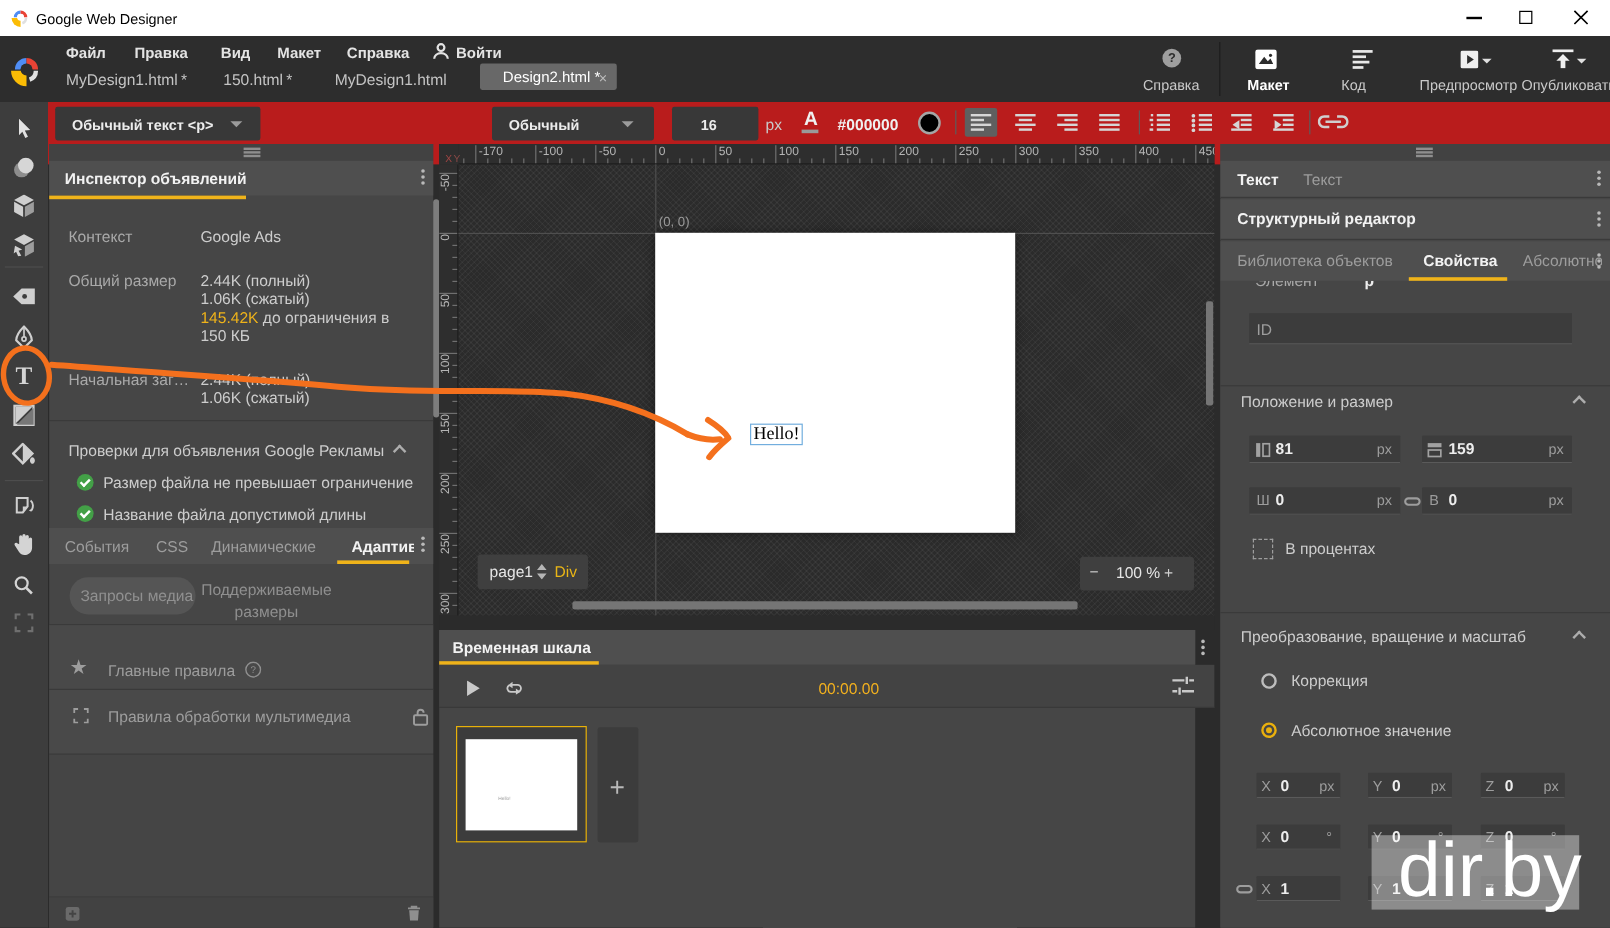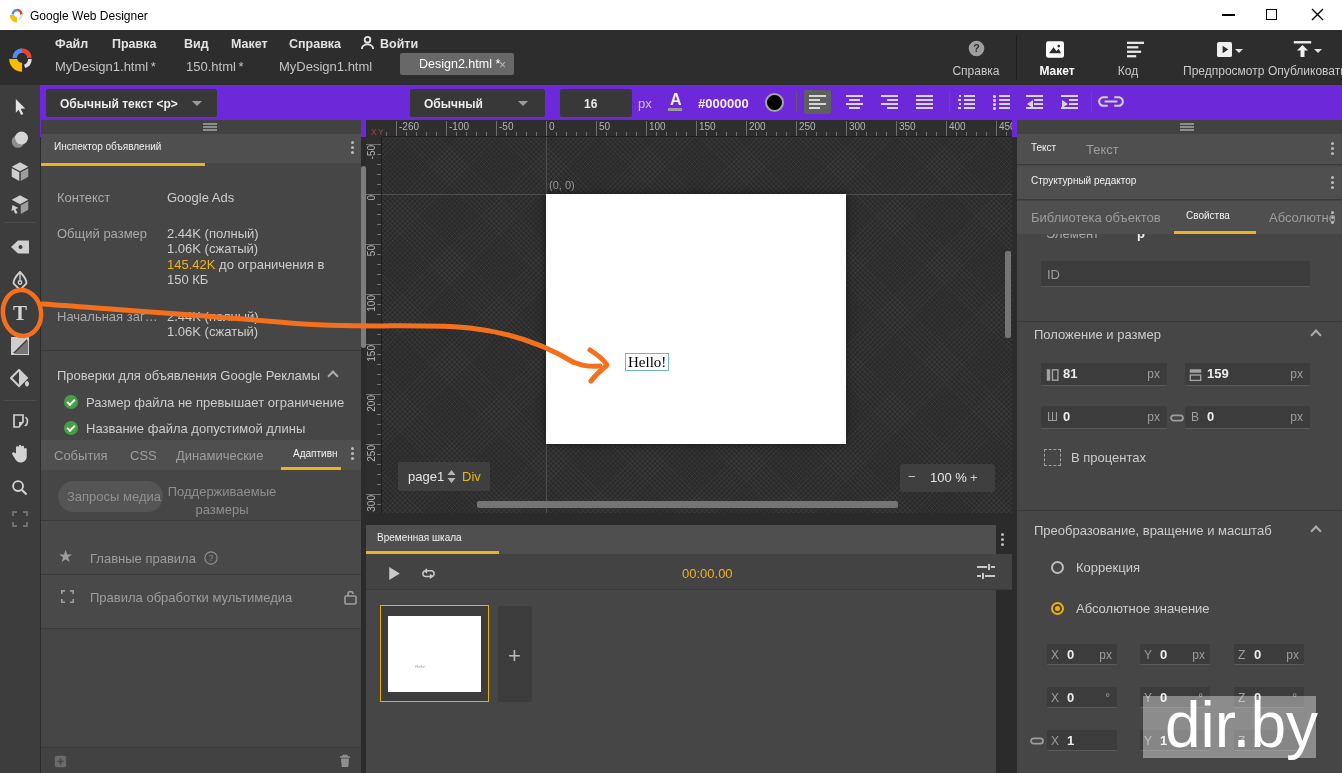--- a/index.html
+++ b/index.html
@@ -9,40 +9,40 @@
 
 #titlebar{left:0;top:0;width:1342px;height:30px;background:#fff}
 #title-text{left:30px;top:9px;font-size:12px;color:#000}
 
 #header{left:0;top:30px;width:1342px;height:55px;background:#2d2d2d}
 .menu{top:7px;font-size:12.5px;font-weight:bold;color:#e3e3e3}
 .tab{top:29px;font-size:13px;color:#c4c4c4}
 #activetab{left:400px;top:23px;width:114px;height:22px;background:#686868;border-radius:2px;color:#fff;font-size:13px}
 .hicon-lab{top:34px;font-size:12px;color:#c9c9c9;text-align:center}
 
-#toolbar{left:40px;top:85px;width:1302px;height:52px;background:#6d28d9}
+#toolbar{left:40px;top:85px;width:1302px;height:52px;background:#b91c1c}
 .dd{position:absolute;top:4px;height:28px;background:#383838;border-radius:2px;color:#ececec;font-size:12px;font-weight:bold}
 .dd .lbl{position:absolute;top:8px;white-space:nowrap}
 .caret{position:absolute;top:12px;width:0;height:0;border-left:5px solid transparent;border-right:5px solid transparent;border-top:5px solid #9b9b9b}
 .tbtn{position:absolute;top:5px;width:27px;height:24px;border-radius:2px}
 .tsep{position:absolute;top:7px;width:1px;height:20px;background:#5c5c5c}
 .bars{position:absolute;left:5px;top:5px;width:17px;height:14px}
 .bars div{position:absolute;height:2px;background:#d6d6d6}
 
 #tools{left:0;top:85px;width:40px;height:688px;background:#3d3d3d}
 .tool{position:absolute;left:0;width:40px;text-align:center;color:#cfcfcf}
 
 .panel{background:#464646}
 .phead{position:absolute;left:0;width:100%;background:#4f4f4f}
 .grip{position:absolute;width:14px;height:2px;background:#8e8e8e;box-shadow:0 3px 0 #8e8e8e,0 6px 0 #8e8e8e}
 .dots3{position:absolute;width:3px;height:3px;background:#b9b9b9;border-radius:50%;box-shadow:0 5px 0 #b9b9b9,0 10px 0 #b9b9b9}
 .yellow-ul{position:absolute;height:3px;background:#efb31a}
 .plabel{position:absolute;font-size:13px;color:#a9a9a9;white-space:nowrap}
 .pvalue{position:absolute;font-size:13px;color:#cdcdcd;white-space:nowrap}
-.ptitle{position:absolute;font-size:10px;font-weight:normal;color:#f2f2f2;white-space:nowrap}
+.ptitle{position:absolute;font-size:13px;font-weight:bold;color:#f2f2f2;white-space:nowrap}
 .ptab{position:absolute;font-size:13px;color:#9d9d9d;white-space:nowrap}
 .hr{position:absolute;left:0;width:100%;height:1px;background:#3a3a3a}
 .chk{position:absolute;width:14px;height:14px;border-radius:50%;background:#43a047}
 .chk:after{content:"";position:absolute;left:3.2px;top:3.6px;width:6px;height:3px;border-left:2px solid #fff;border-bottom:2px solid #fff;transform:rotate(-45deg)}
 .caret-up{position:absolute;width:8px;height:8px;border-left:2px solid #adadad;border-top:2px solid #adadad;transform:rotate(45deg)}
 
 #stage{left:366px;top:120px;width:646px;height:393px;background:#2b2b2b}
 #stagebg{position:absolute;left:16px;top:17px;width:630px;height:376px;
  background-image:repeating-linear-gradient(45deg,rgba(255,255,255,.04) 0 1px,transparent 1px 3.5px),repeating-linear-gradient(-45deg,rgba(255,255,255,.04) 0 1px,transparent 1px 3.5px);}
 #ruler-top{position:absolute;left:16px;top:0;width:630px;height:17px;background:#2e2e2e;border-bottom:1px solid #1e1e1e;overflow:hidden}
@@ -390,21 +390,21 @@
       <path d="M1 3 L11 3 M4 3 L4 1.5 L8 1.5 L8 3" stroke="#8f8f8f" stroke-width="1.4" fill="none"></path>
       <path d="M2 4.5 L10 4.5 L9.3 13 L2.7 13 Z" fill="#8f8f8f"></path>
     </svg>
 </div>
 
 <div id="stage" class="abs">
  <div id="stagebg"></div>
  <div id="ruler-top">
       <div class="tk" style="left:4px;top:12px;height:5px"></div>
 <div class="tk" style="left:14px;top:1px;height:16px"></div>
-<div class="tlab" style="left:17px;top:2px">-260</div>
+<div class="tlab" style="left:17px;top:2px">-170</div>
 <div class="tk" style="left:24px;top:12px;height:5px"></div>
 <div class="tk" style="left:34px;top:12px;height:5px"></div>
 <div class="tk" style="left:44px;top:12px;height:5px"></div>
 <div class="tk" style="left:54px;top:12px;height:5px"></div>
 <div class="tk" style="left:64px;top:1px;height:16px"></div>
 <div class="tlab" style="left:67px;top:2px">-100</div>
 <div class="tk" style="left:74px;top:12px;height:5px"></div>
 <div class="tk" style="left:84px;top:12px;height:5px"></div>
 <div class="tk" style="left:94px;top:12px;height:5px"></div>
 <div class="tk" style="left:104px;top:12px;height:5px"></div>

